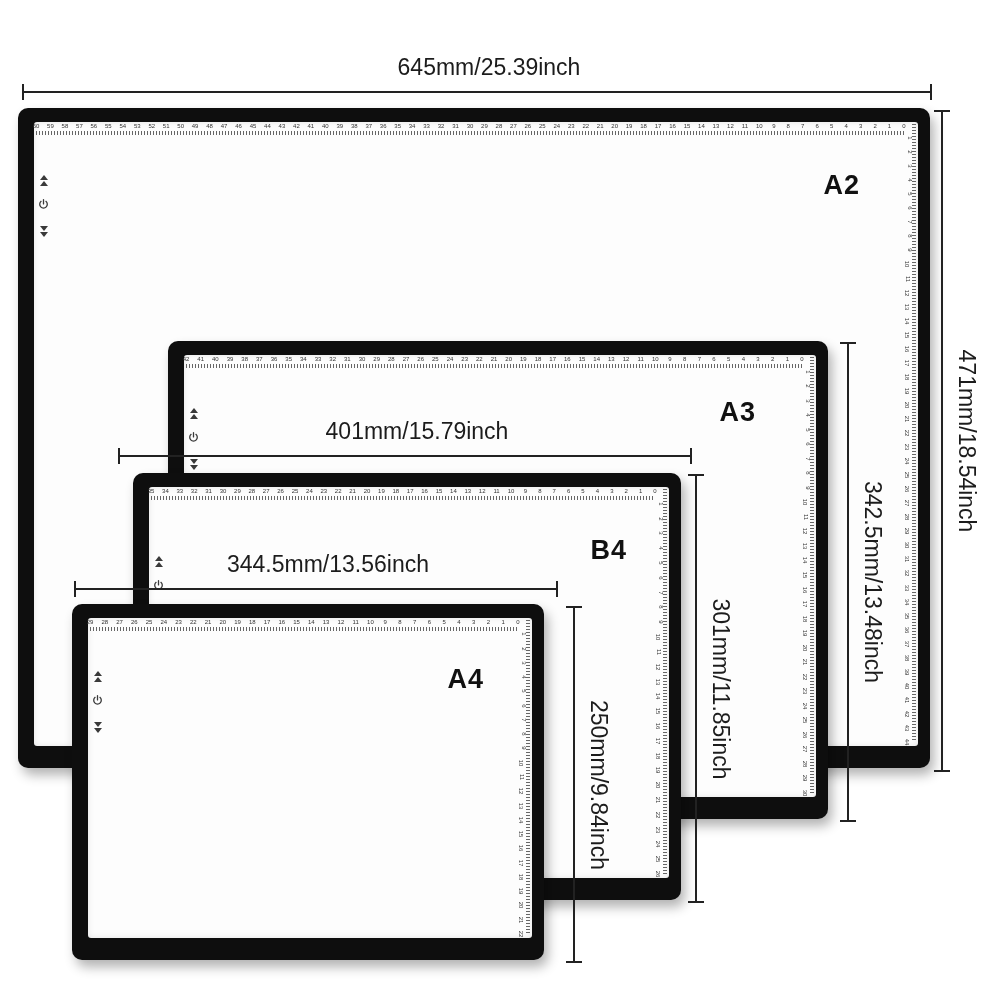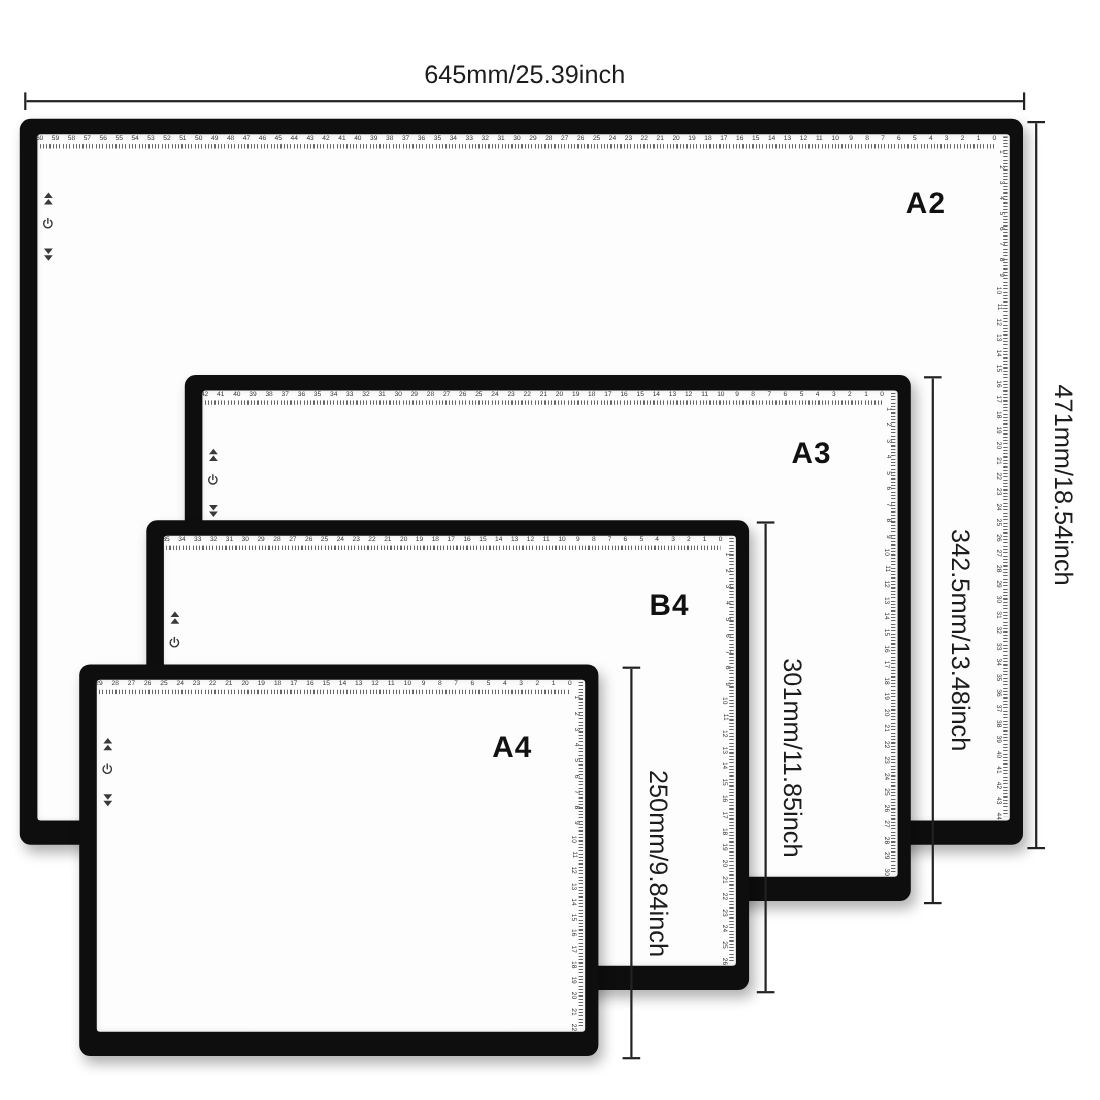--- a/index.html
+++ b/index.html
@@ -42,21 +42,21 @@
   .arr{display:block;width:0;height:0;border-left:4px solid transparent;
        border-right:4px solid transparent;margin:1px auto;}
   .arr.up{border-bottom:5px solid #3a3a3a;}
   .arr.down{border-top:5px solid #3a3a3a;}
   .pw{stroke:#3a3a3a;stroke-width:2.4;fill:none;stroke-linecap:round;}
 
   
   .dim{position:absolute;z-index:10;color:#1c1c1c;}
   .dim-h{height:16px;border-left:2px solid #222;border-right:2px solid #222;}
   .dim-h::after{content:"";position:absolute;left:0;right:0;top:7px;border-top:2px solid #222;}
-  .dim-h .dim-label{position:absolute;bottom:100%;left:0;width:100%;text-align:center;
+  .dim-h .dim-label{position:absolute;bottom:100%;left:12px;width:100%;text-align:center;
                     margin-bottom:3px;font-size:23px;white-space:nowrap;}
   .dim-v{width:16px;border-top:2px solid #222;border-bottom:2px solid #222;}
   .dim-v::after{content:"";position:absolute;top:0;bottom:0;left:7px;border-left:2px solid #222;}
   .dim-v .dim-label{position:absolute;left:100%;top:50%;transform:translateY(-50%);
                     margin-left:3px;font-size:23px;white-space:nowrap;
                     writing-mode:vertical-rl;}
 </style>
 </head>
 <body>
 
@@ -462,21 +462,27 @@
     <div class="dim-label">645mm/25.39inch</div>
   </div>
   <div class="dim dim-v" style="left:934px;top:110px;height:658px;">
     <div class="dim-label">471mm/18.54inch</div>
   </div>
 
   <div class="dim dim-v" style="left:840px;top:342px;height:476px;">
     <div class="dim-label">342.5mm/13.48inch</div>
   </div>
 
+  <div class="dim dim-h" style="left:118px;top:448px;width:570px;">
+    <div class="dim-label">401mm/15.79inch</div>
+  </div>
   <div class="dim dim-v" style="left:688px;top:474px;height:425px;">
     <div class="dim-label">301mm/11.85inch</div>
   </div>
 
+  <div class="dim dim-h" style="left:74px;top:581px;width:480px;">
+    <div class="dim-label">344.5mm/13.56inch</div>
+  </div>
   <div class="dim dim-v" style="left:566px;top:606px;height:353px;">
     <div class="dim-label">250mm/9.84inch</div>
   </div>
 
 </div>
 
 </body></html>

